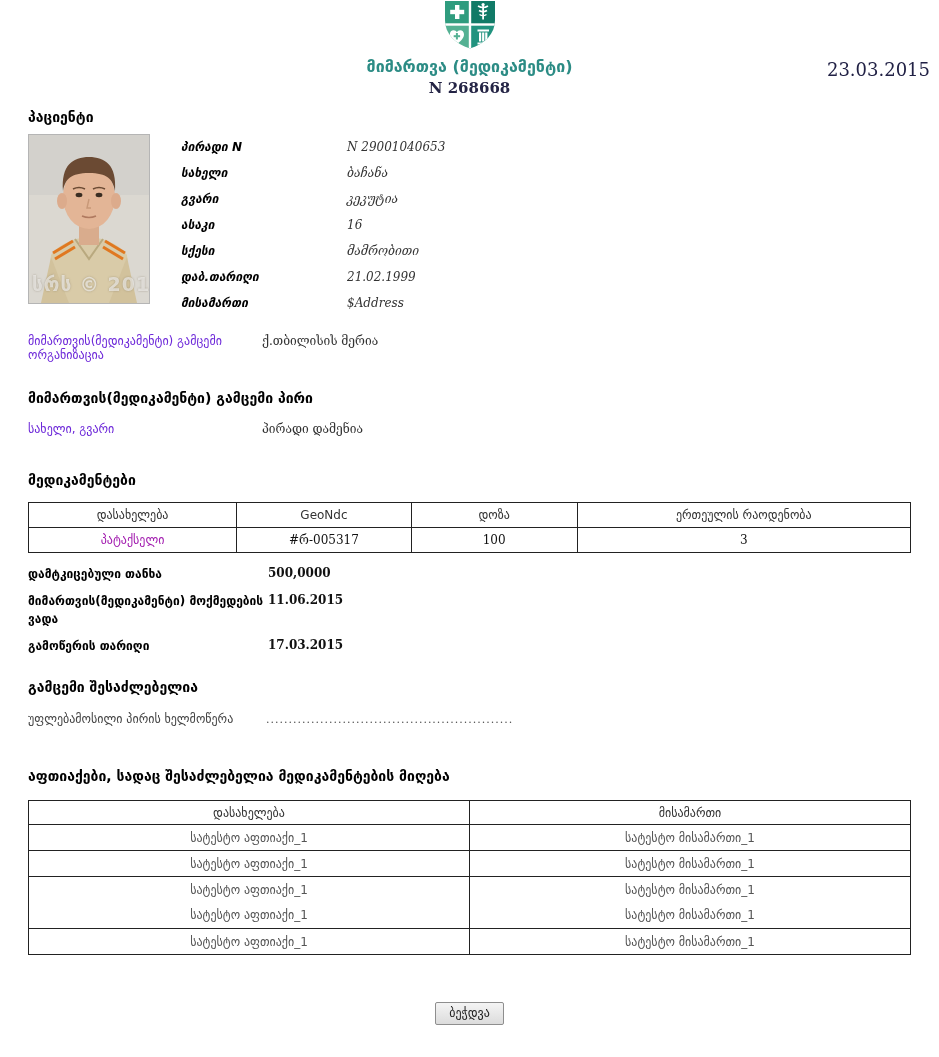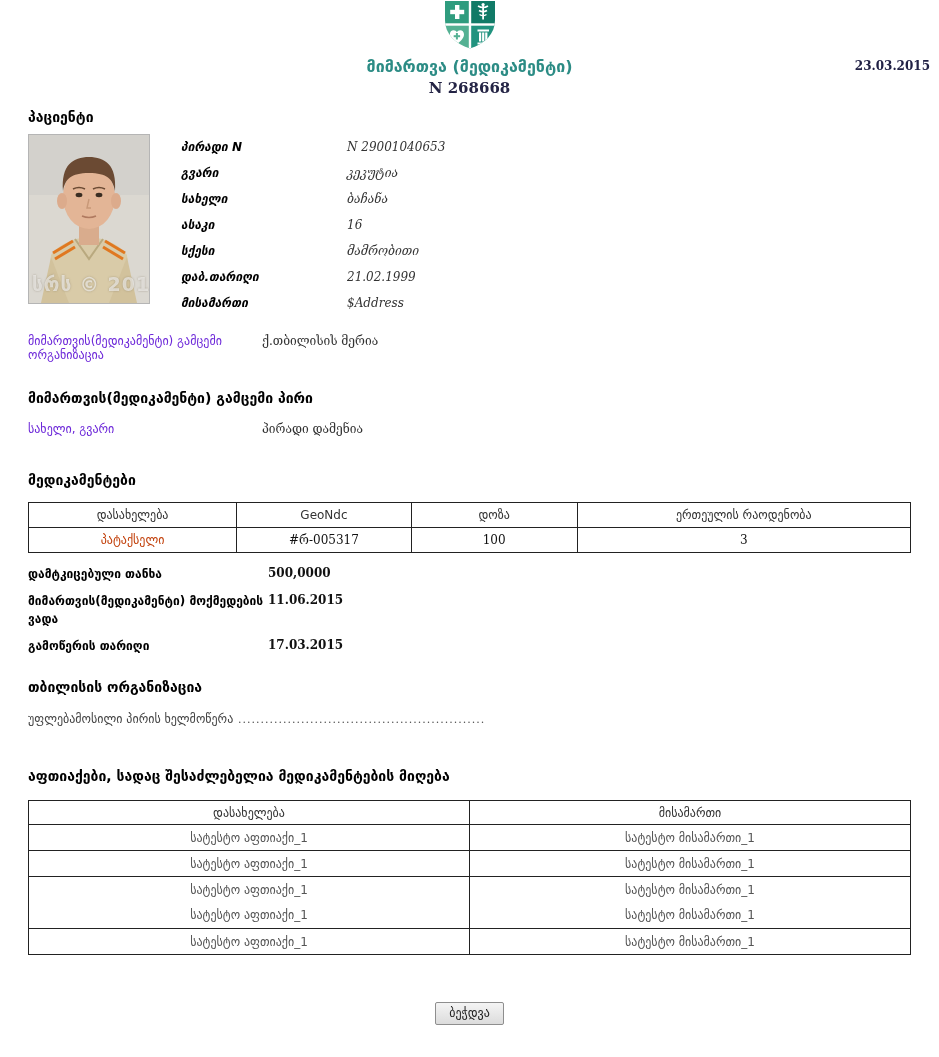--- a/index.html
+++ b/index.html
@@ -8,21 +8,21 @@
     width:939px; height:1057px; position:relative; overflow:hidden;
     font-family:"DejaVu Serif","DejaVu Sans",serif;
     color:#1a1a1a; font-size:12px;
   }
   .page { position:relative; width:939px; height:1057px; }
 
   
   .logo-wrap { text-align:center; padding-top:0; height:50px; }
   .title-row { position:relative; text-align:center; margin-top:7px; height:18px; }
   .doc-title { font-size:16px; font-weight:bold; color:#2c8c85; font-family:"DejaVu Sans","DejaVu Serif",sans-serif; }
-  .doc-date { position:absolute; right:9px; top:2px; font-size:12px; font-weight:bold; color:#212145; }
+  .doc-date { position:absolute; right:9px; top:2px; font-size:18px; font-weight:normal; color:#212145; }
   .doc-number { text-align:center; margin-top:4px; font-size:15px; font-weight:bold; color:#242445; }
 
   .content { padding:0 28px; }
 
   .section-title { font-weight:bold; color:#000; font-size:14px; font-family:"DejaVu Sans",sans-serif; }
 
   
   .patient-title { margin-top:12px; }
   .patient-grid { display:flex; margin-top:9px; }
   .photo-frame {
@@ -49,32 +49,32 @@
   .issuer-header { margin-top:28px; }
   .issuer-row { margin-top:16px; }
 
   
   .med-header { margin-top:36px; }
   table { border-collapse:collapse; width:100%; }
   .med-table { margin-top:14px; }
   .med-table th, .med-table td { border:1px solid #222; height:25px; text-align:center; font-weight:normal; font-size:12px; }
   .med-table th { color:#333; font-family:"DejaVu Sans",sans-serif; }
   .med-table td.geo-cell, .med-table td.num-cell { color:#111; }
-  .med-table td.name-cell { color:#c2410c; font-family:"DejaVu Sans",sans-serif;margin-left:20px; }
+  .med-table td.name-cell { color:#a21caf; font-family:"DejaVu Sans",sans-serif;margin-left:20px; }
   .med-table .c1 { width:23.6%; } .med-table .c2 { width:19.8%;text-align:center; }
   .med-table .c3 { width:18.8%; } .med-table .c4 { width:37.8%; }
 
   
   .summary { margin-top:12px; }
   .sum-row { display:flex; margin-bottom:9px; }
   .sum-label { width:240px; font-weight:bold; color:#000; font-family:"DejaVu Sans",sans-serif; line-height:1.5; }
   .sum-value { font-weight:bold; color:#111; padding-top:1px; }
 
   .org-header { margin-top:24px; }
-  .sig-row { display:flex; margin-top:17px; align-items:baseline; }
+  .sig-row { display:flex; margin-top:17px; align-items:baseline;gap:28px; }
   .sig-label { width:210px; color:#444; font-family:"DejaVu Sans",sans-serif; }
   .sig-dots { color:#555; letter-spacing:1px; font-size:11px; }
 
   .pharm-header { margin-top:42px; }
   .pharm-table { margin-top:16px; }
   .pharm-table th, .pharm-table td { border:1px solid #222; height:26px; text-align:center; font-weight:normal; font-size:12px; }
   .pharm-table th { height:24px; color:#333; font-family:"DejaVu Sans",sans-serif; }
   .pharm-table td { color:#555; font-family:"DejaVu Sans",sans-serif; }
   .pharm-table th { width:50%; }
   .pharm-table tr.merge-top td { border-bottom:none; }
@@ -179,26 +179,26 @@
         </svg>
         <div class="photo-watermark">სრს © 2015</div>
       </div>
 
       <div class="patient-fields">
         <div class="pf-row">
           <span class="pf-label">პირადი N</span>
           <span class="pf-value">N 29001040653</span>
         </div>
         <div class="pf-row">
+          <span class="pf-label">სახელი</span>
+          <span class="pf-value">ბაჩანა</span>
+        </div>
+        <div class="pf-row">
           <span class="pf-label">გვარი</span>
           <span class="pf-value">კეკუტია</span>
-        </div>
-        <div class="pf-row">
-          <span class="pf-label">სახელი</span>
-          <span class="pf-value">ბაჩანა</span>
         </div>
         <div class="pf-row">
           <span class="pf-label">ასაკი</span>
           <span class="pf-value">16</span>
         </div>
         <div class="pf-row">
           <span class="pf-label">სქესი</span>
           <span class="pf-value">მამრობითი</span>
         </div>
         <div class="pf-row">
@@ -251,21 +251,21 @@
       <div class="sum-row">
         <span class="sum-label">მიმართვის(მედიკამენტი) მოქმედების ვადა</span>
         <span class="sum-value">11.06.2015</span>
       </div>
       <div class="sum-row">
         <span class="sum-label">გამოწერის თარიღი</span>
         <span class="sum-value">17.03.2015</span>
       </div>
     </div>
 
-    <div class="section-title org-header">თბილისის ორგანიზაცია</div>
+    <div class="section-title org-header">გამცემი შესაძლებელია</div>
     <div class="sig-row">
       <span class="sig-label">უფლებამოსილი პირის ხელმოწერა</span>
       <span class="sig-dots">.......................................................</span>
     </div>
 
     <div class="section-title pharm-header">აფთიაქები, სადაც შესაძლებელია მედიკამენტების მიღება</div>
     <table class="pharm-table">
       <thead>
         <tr>
           <th>დასახელება</th>

